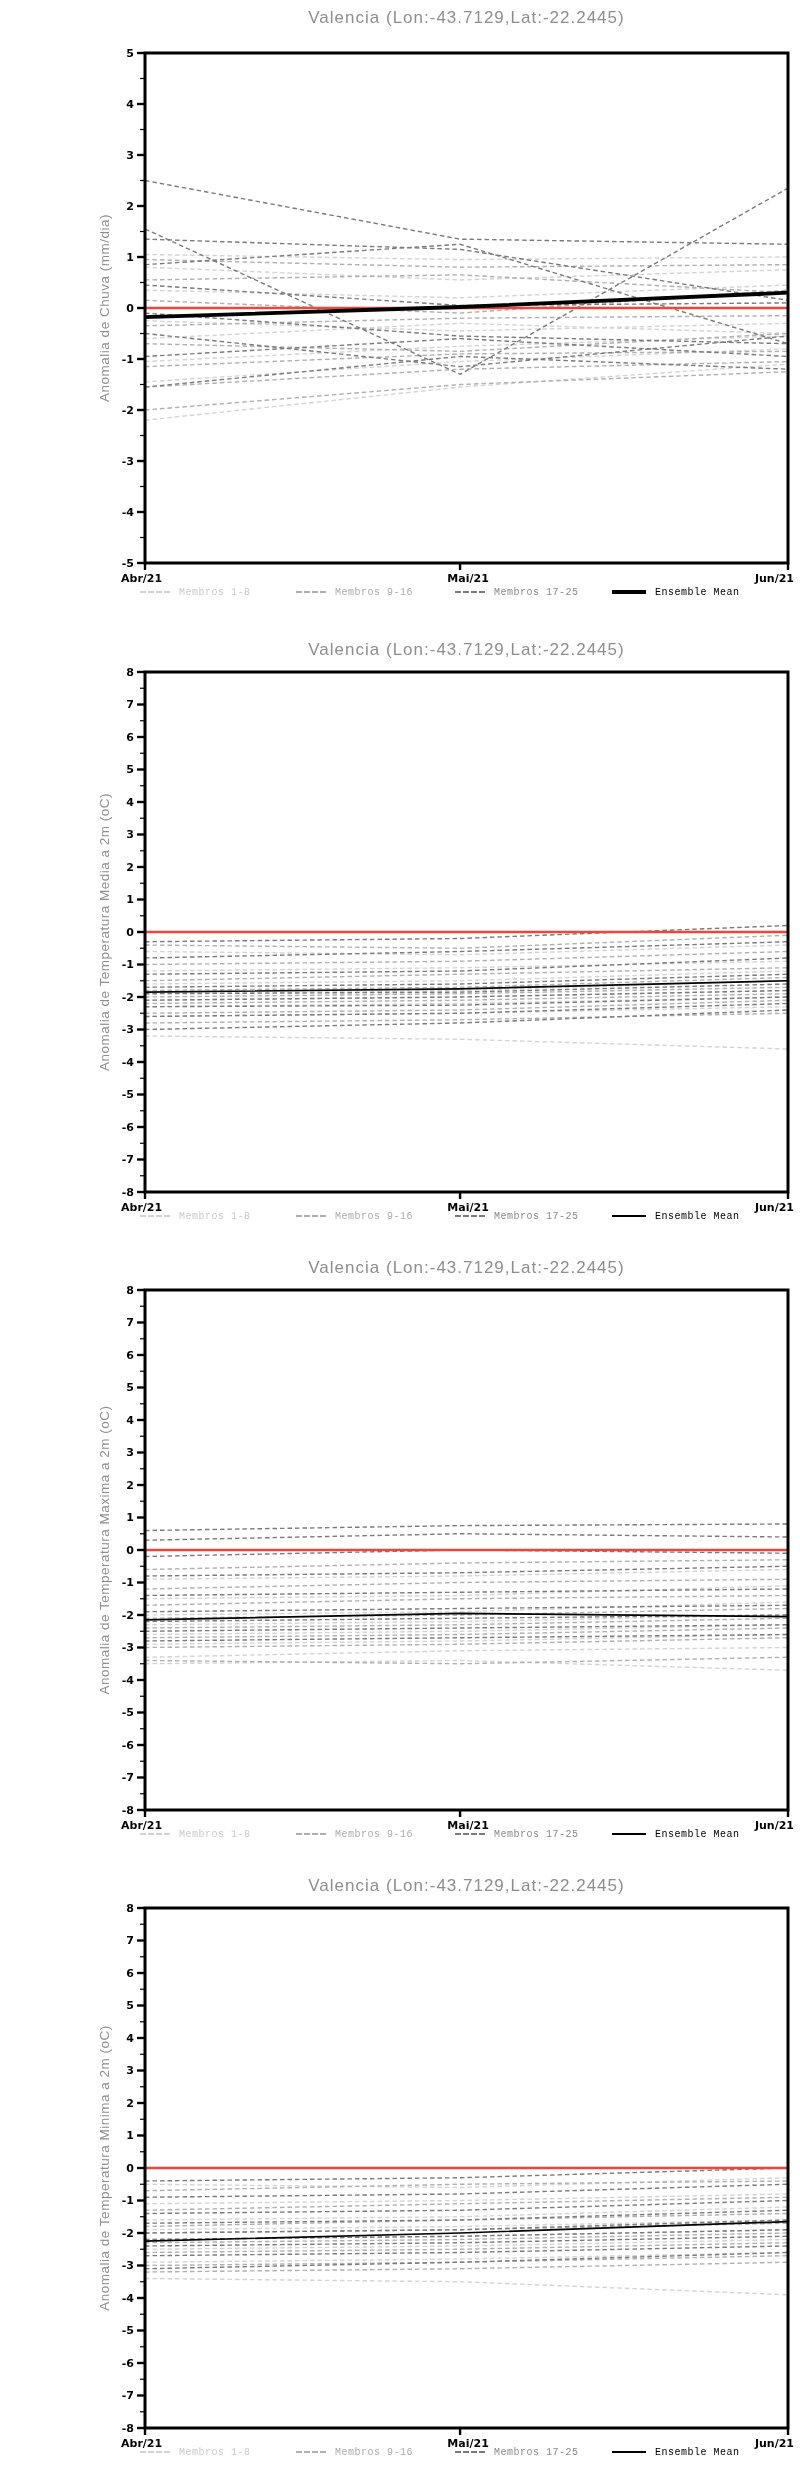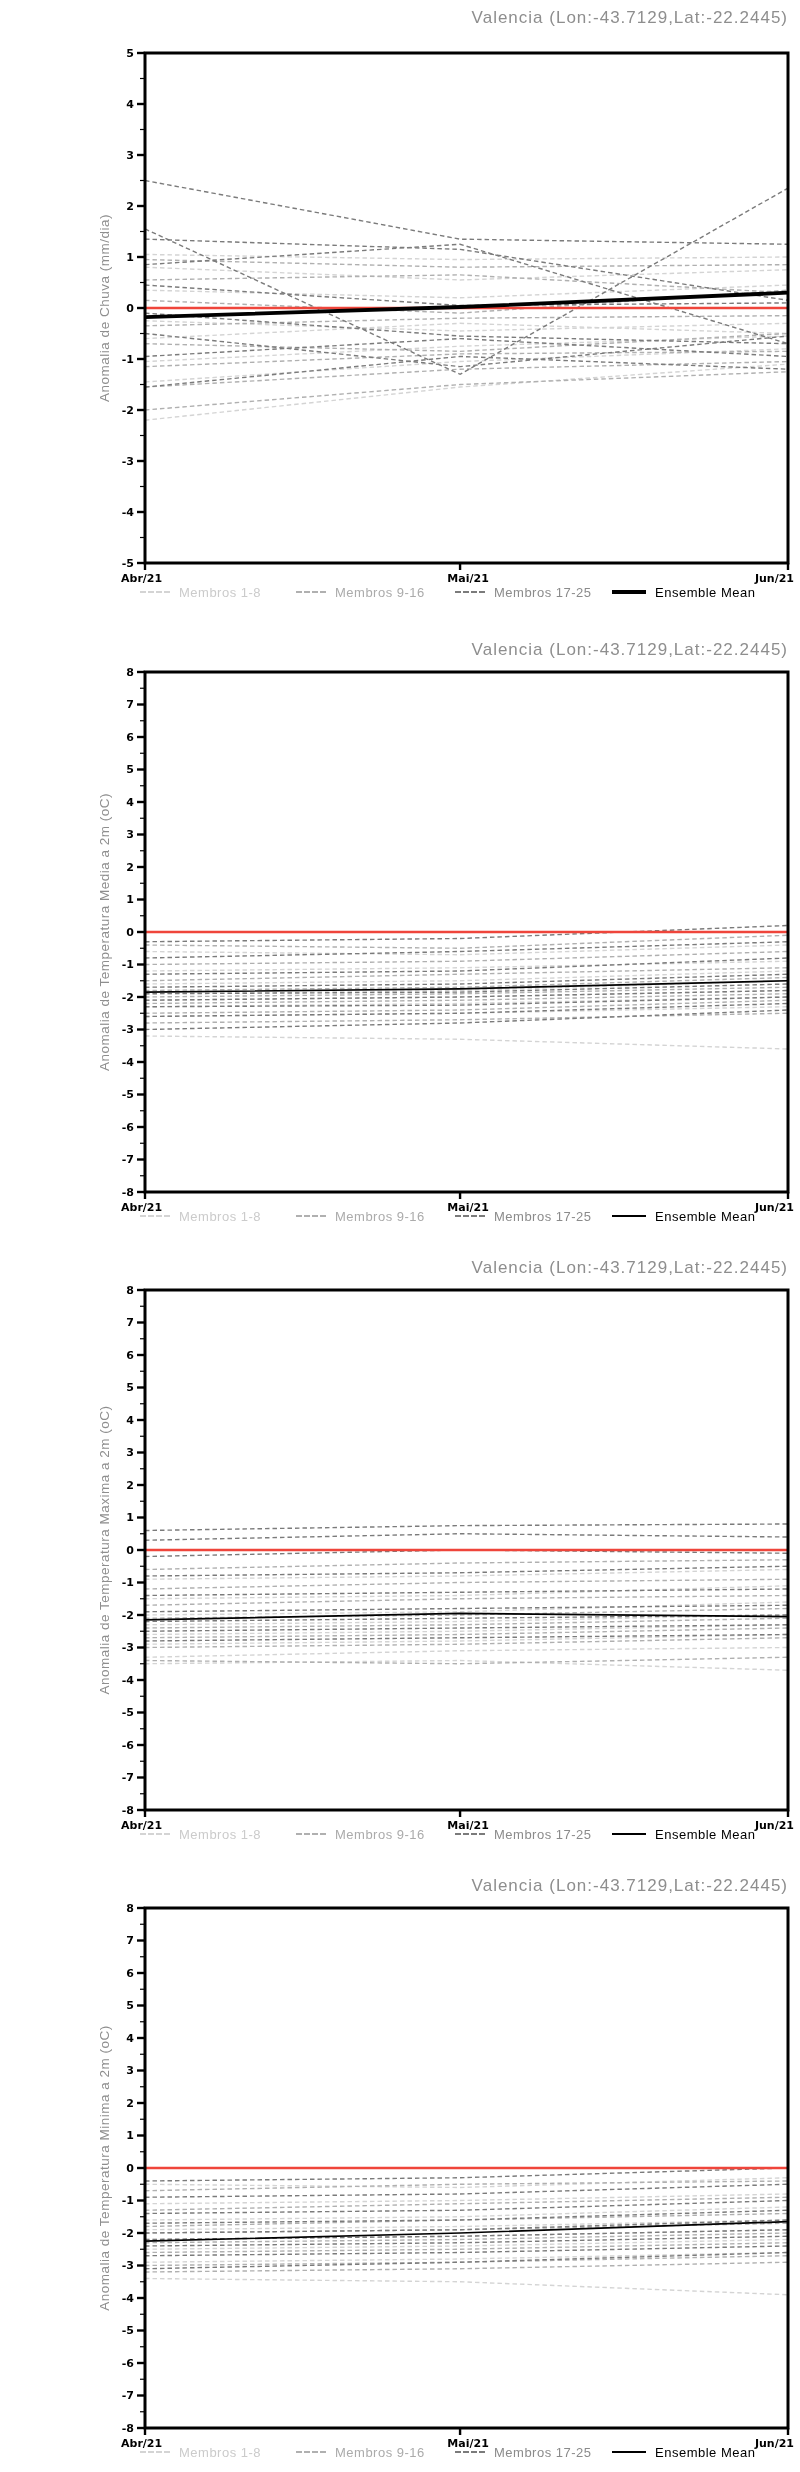--- a/index.html
+++ b/index.html
@@ -1,38 +1,38 @@
 <!DOCTYPE html>
 <html><head>
 <meta charset="utf-8">
 <style>
   html,body{margin:0;padding:0;background:#ffffff;}
   body{width:800px;font-family:"Liberation Sans", sans-serif;}
   .panel{position:relative;width:800px;height:618px;overflow:hidden;background:#fff;}
   .chart-title{
-    position:absolute;left:145px;width:643px;top:22px;text-align:right;
+    position:absolute;left:145px;width:643px;top:22px;text-align:center;
     color:#8e8e8e;font-size:17px;letter-spacing:1px;white-space:nowrap;
     font-family:"Liberation Sans", sans-serif;
   }
   .panel.first .chart-title{top:8px;}
   .ylabel{
     position:absolute;left:104px;top:0;height:0;width:0;overflow:visible;
   }
   .ylabel span{
     position:absolute;transform:translate(-50%,-50%) rotate(-90deg);
     color:#8e8e8e;font-size:13.5px;letter-spacing:0.5px;white-space:nowrap;
     font-family:"Liberation Sans", sans-serif;
   }
   svg.plot{position:absolute;left:0;top:0;}
   .legend{position:absolute;left:0;top:590px;width:800px;height:20px;}
   .panel.first .legend{top:584px;}
   .legend-item{position:absolute;display:flex;align-items:center;height:16px;}
   .legend-item .swatch{display:inline-block;width:30px;margin-right:9px;border-top:2px dashed #999;}
-  .legend-item .lbl{font-size:13px;letter-spacing:0.5px;white-space:nowrap;
-    font-family:Liberation Sans, sans-serif;}
+  .legend-item .lbl{font-size:10px;letter-spacing:0.5px;white-space:nowrap;
+    font-family:Liberation Mono, monospace;}
 </style>
 </head>
 <body>
 
 <section class="panel first">
   <div class="chart-title">Valencia (Lon:-43.7129,Lat:-22.2445)</div>
   <div class="ylabel">
       <span style="top: 308px;">Anomalia de Chuva (mm/dia)</span>
     </div>
   <svg class="plot" width="800" height="618">

